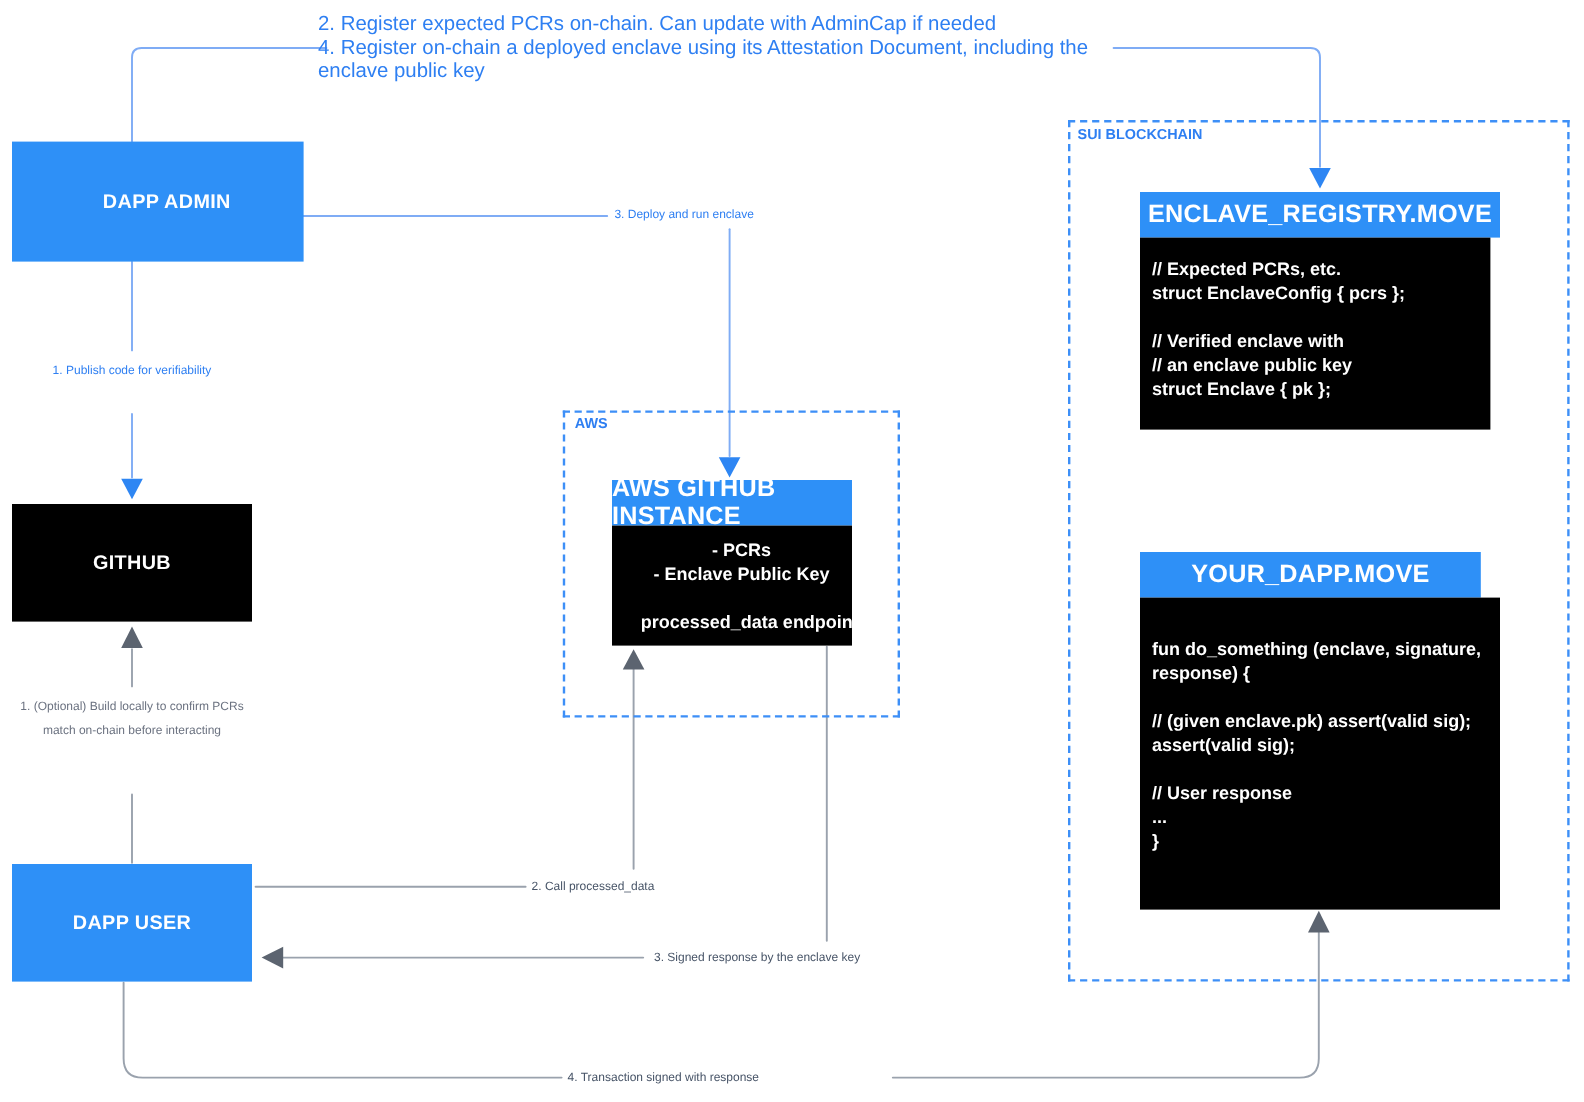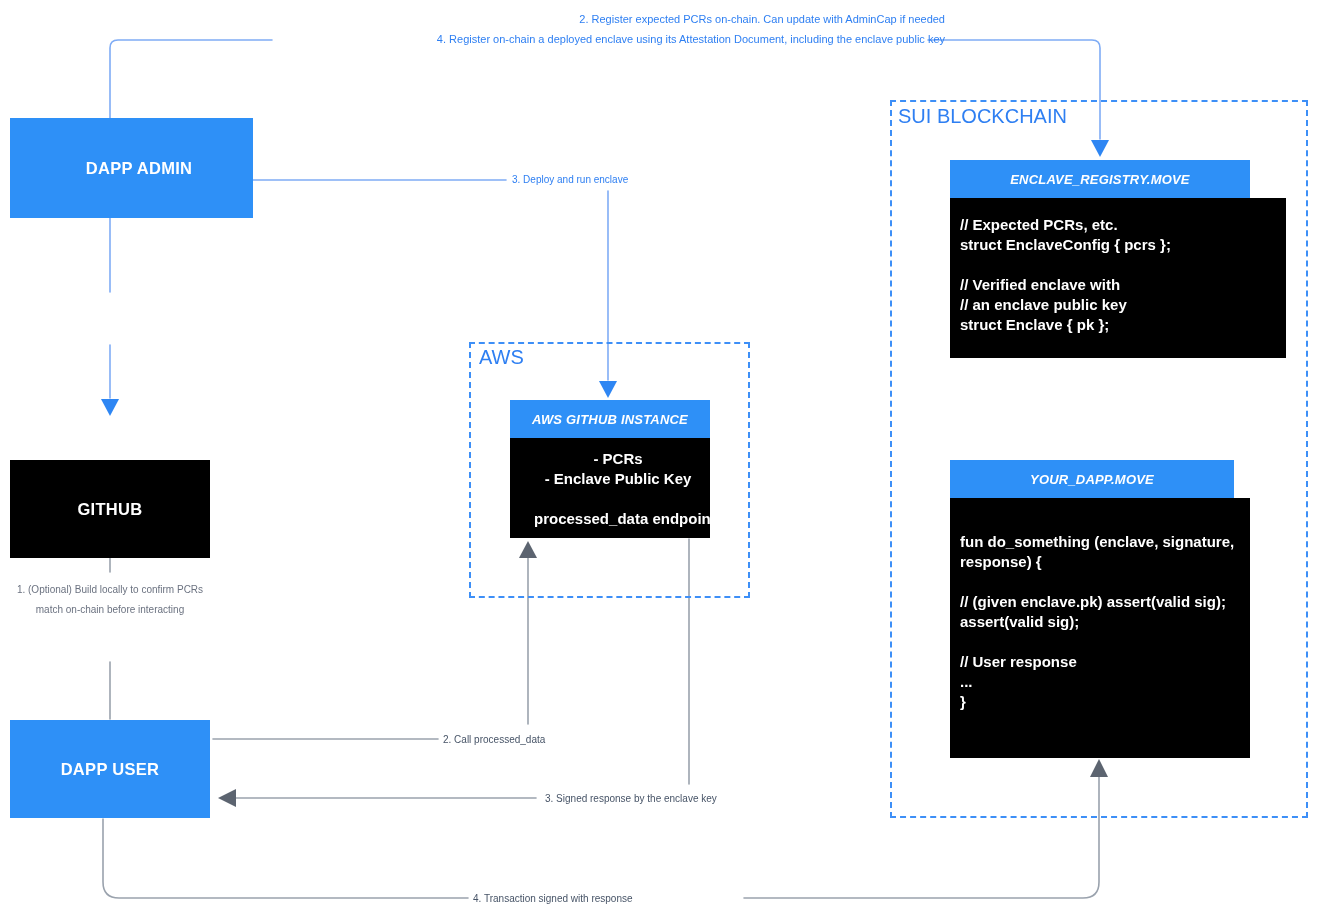--- a/index.html
+++ b/index.html
@@ -14,42 +14,42 @@
   }
   .abs{position:absolute;}
   svg.connectors{position:absolute;left:0;top:0;width:1320px;height:918px;pointer-events:none;}
 
   
   .node{
     display:flex;align-items:center;justify-content:center;
     color:var(--white);font-size:16.5px;font-weight:700;letter-spacing:.3px;
   }
   .node.blue{background:var(--box-blue);}
-  .node.black{background:var(--box-black);margin-top:40px;}
+  .node.black{background:var(--box-black);}
 
   
   .dashed-zone{border:2px dashed var(--dash-blue);box-sizing:border-box;}
-  .zone-label{color:var(--blue-text);font-size:20px;font-weight:400;}
+  .zone-label{color:var(--blue-text);font-size:12px;font-weight:700;}
 
   
   .mod-header{
     background:var(--box-blue);color:var(--white);display:flex;align-items:center;justify-content:center;
-    font-size:13px;font-weight:700;letter-spacing:.2px;font-style:italic;
+    font-size:21px;font-weight:700;letter-spacing:.2px;
   }
   .mod-body{background:var(--box-black);color:var(--white);box-sizing:border-box;}
   .code-line{font-size:15px;font-weight:600;line-height:20px;min-height:20px;white-space:pre;}
 
   
   .edge-label{font-size:10px;line-height:19.5px;}
   .edge-label.blue{color:var(--blue-text);}
   .edge-label.gray-dark{color:var(--gray-text-dark);}
   .edge-label.gray{color:var(--gray-text);text-align:center;}
   .center{text-align:center;}
 
-  .top-note{color:var(--blue-text);font-size:11px;line-height:19.5px;text-align:right;font-weight:500;}
+  .top-note{color:var(--blue-text);font-size:17px;line-height:19.5px;text-align:left;font-weight:500;}
 </style>
 </head>
 <body>
 
 <div id="canvas">
 
   <svg class="connectors" viewBox="0 0 1320 918">
 
     <g stroke="var(--blue-line)" stroke-width="1.6" fill="none" stroke-linecap="round">
       <path d="M110 118 V48 Q110 40 118 40 H272"></path>
@@ -93,20 +93,21 @@
   </div>
 
   <div class="abs node black" style="left:10px;top:420px;width:200px;height:98px;">
     <span>GITHUB</span>
   </div>
 
   <div class="abs node blue" style="left:10px;top:720px;width:200px;height:98px;">
     <span>DAPP USER</span>
   </div>
 
+  <div class="abs edge-label blue center" style="left:30px;top:300px;width:160px;">1. Publish code for verifiability</div>
 
   <div class="abs edge-label blue" style="left:512px;top:170px;width:220px;">3. Deploy and run enclave</div>
 
   <div class="abs edge-label gray center" style="left:15px;top:580px;width:190px;">1. (Optional) Build locally to confirm PCRs match on-chain before interacting</div>
 
   <div class="abs edge-label gray-dark" style="left:443px;top:730px;width:220px;">2. Call processed_data</div>
 
   <div class="abs edge-label gray-dark" style="left:545px;top:789px;width:320px;">3. Signed response by the enclave key</div>
 
   <div class="abs edge-label gray-dark" style="left:473px;top:889px;width:290px;">4. Transaction signed with response</div>
@@ -123,21 +124,21 @@
     <div class="code-line"></div>
     <div class="code-line">processed_data endpoint</div>
   </div>
 
   <div class="abs dashed-zone" style="left:890px;top:100px;width:418px;height:718px;"></div>
   <div class="abs zone-label" style="left:898px;top:105px;">SUI BLOCKCHAIN</div>
 
   <div class="abs mod-header" style="left:950px;top:160px;width:300px;height:38px;">
     <span>ENCLAVE_REGISTRY.MOVE</span>
   </div>
-  <div class="abs mod-body" style="left:950px;top:198px;width:336px;height:160px;padding:17px 10px 0 10px;">
+  <div class="abs mod-body" style="left:950px;top:198px;width:292px;height:160px;padding:17px 10px 0 10px;">
     <div class="code-line">// Expected PCRs, etc.</div>
     <div class="code-line">struct EnclaveConfig { pcrs };</div>
     <div class="code-line"></div>
     <div class="code-line">// Verified enclave with</div>
     <div class="code-line">// an enclave public key</div>
     <div class="code-line">struct Enclave { pk };</div>
   </div>
 
   <div class="abs mod-header" style="left:950px;top:460px;width:284px;height:38px;">
     <span>YOUR_DAPP.MOVE</span>

